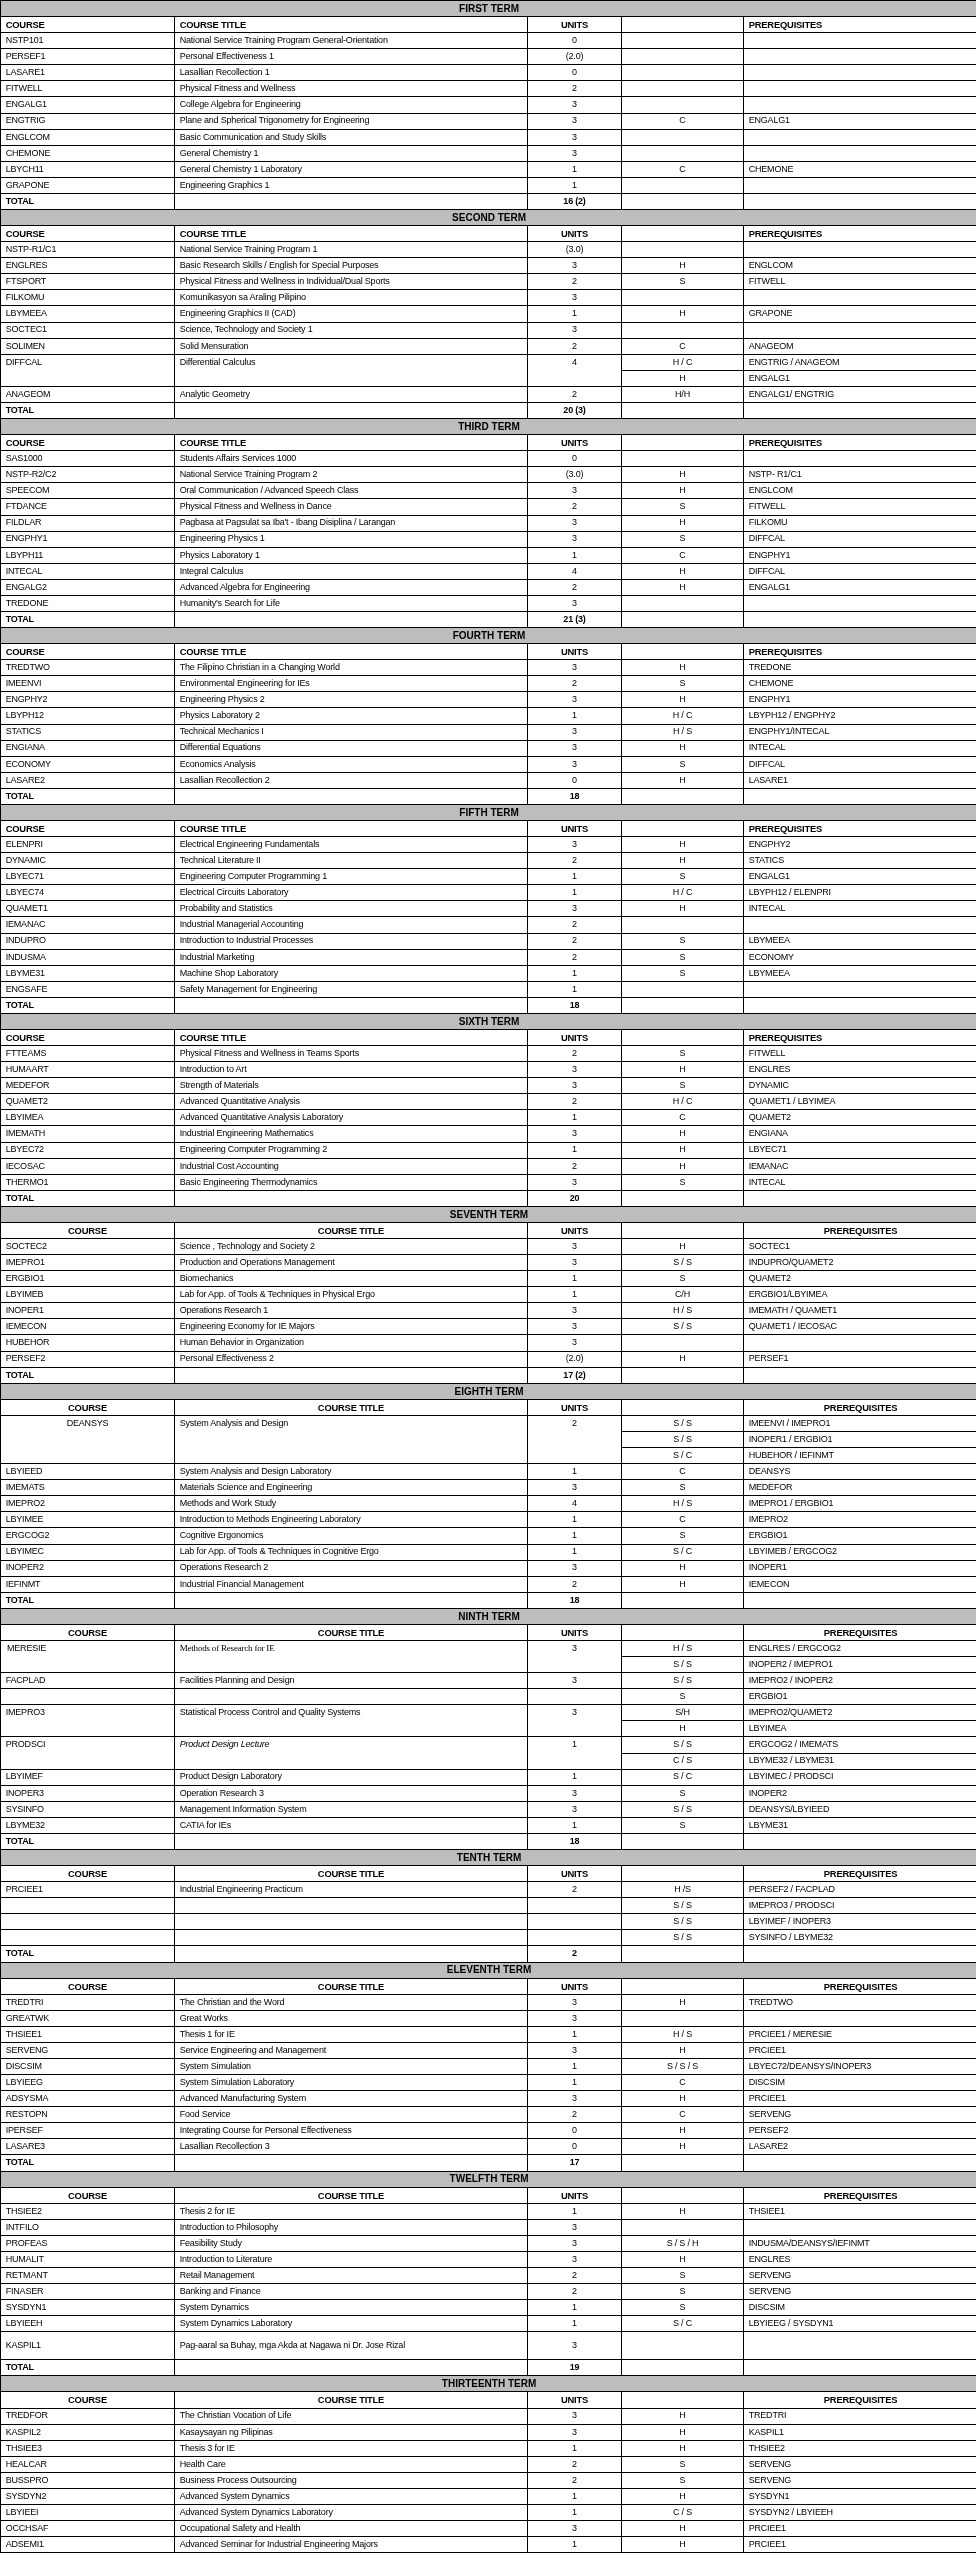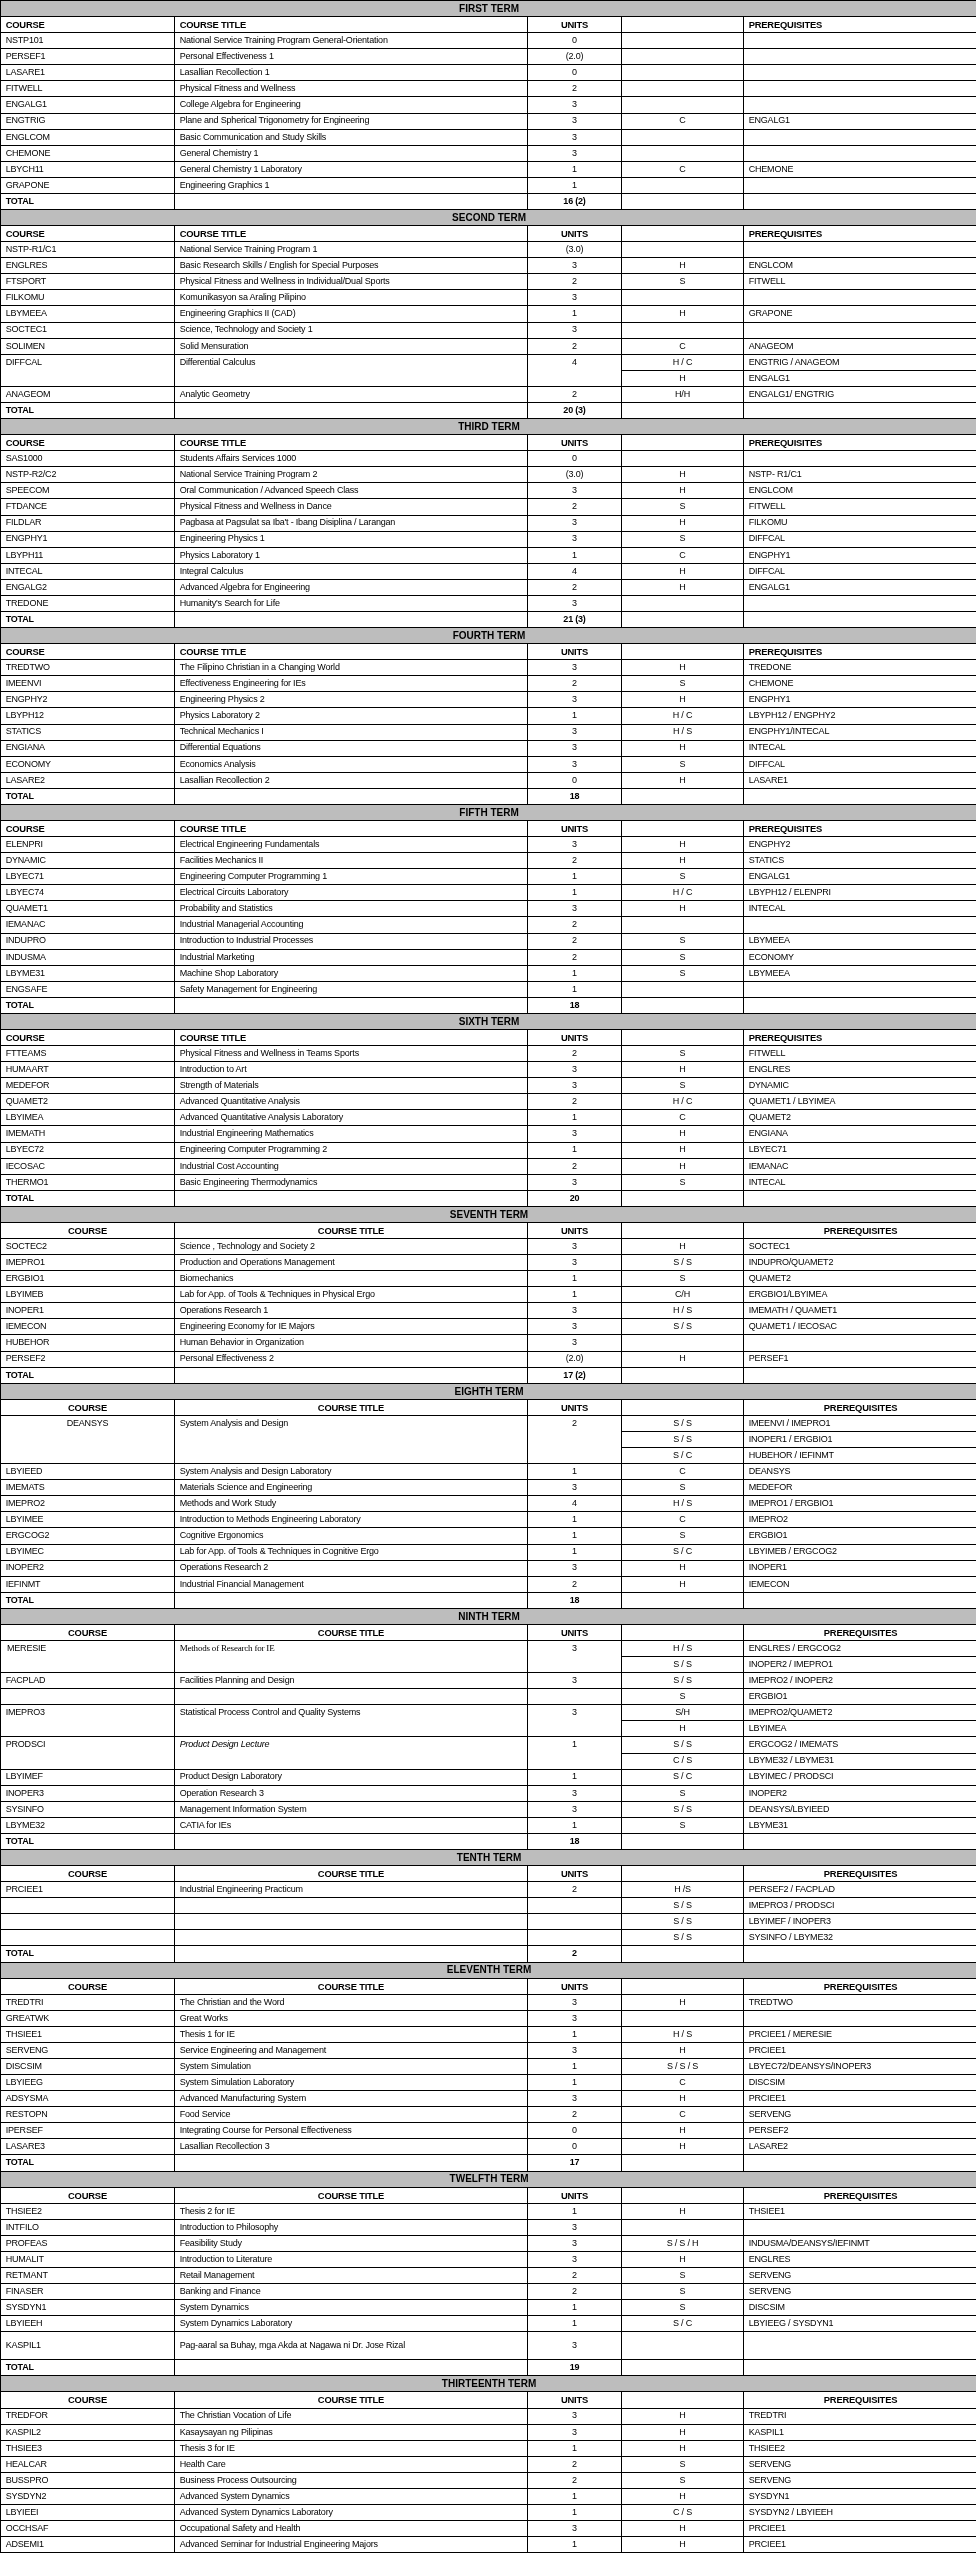--- a/index.html
+++ b/index.html
@@ -307,21 +307,21 @@
         </tr>
         <tr>
           <td class="course">TREDTWO</td>
           <td class="title">The Filipino Christian in a Changing World</td>
           <td class="units">3</td>
           <td class="flag">H</td>
           <td class="prereq">TREDONE</td>
         </tr>
         <tr>
           <td class="course">IMEENVI</td>
-          <td class="title">Effectiveness Engineering for IEs</td>
+          <td class="title">Environmental Engineering for IEs</td>
           <td class="units">2</td>
           <td class="flag">S</td>
           <td class="prereq">CHEMONE</td>
         </tr>
         <tr>
           <td class="course">ENGPHY2</td>
           <td class="title">Engineering Physics 2</td>
           <td class="units">3</td>
           <td class="flag">H</td>
           <td class="prereq">ENGPHY1</td>
@@ -382,21 +382,21 @@
         </tr>
         <tr>
           <td class="course">ELENPRI</td>
           <td class="title">Electrical Engineering Fundamentals</td>
           <td class="units">3</td>
           <td class="flag">H</td>
           <td class="prereq">ENGPHY2</td>
         </tr>
         <tr>
           <td class="course">DYNAMIC</td>
-          <td class="title">Facilities Mechanics II</td>
+          <td class="title">Technical Literature II</td>
           <td class="units">2</td>
           <td class="flag">H</td>
           <td class="prereq">STATICS</td>
         </tr>
         <tr>
           <td class="course">LBYEC71</td>
           <td class="title">Engineering Computer Programming 1</td>
           <td class="units">1</td>
           <td class="flag">S</td>
           <td class="prereq">ENGALG1</td>

